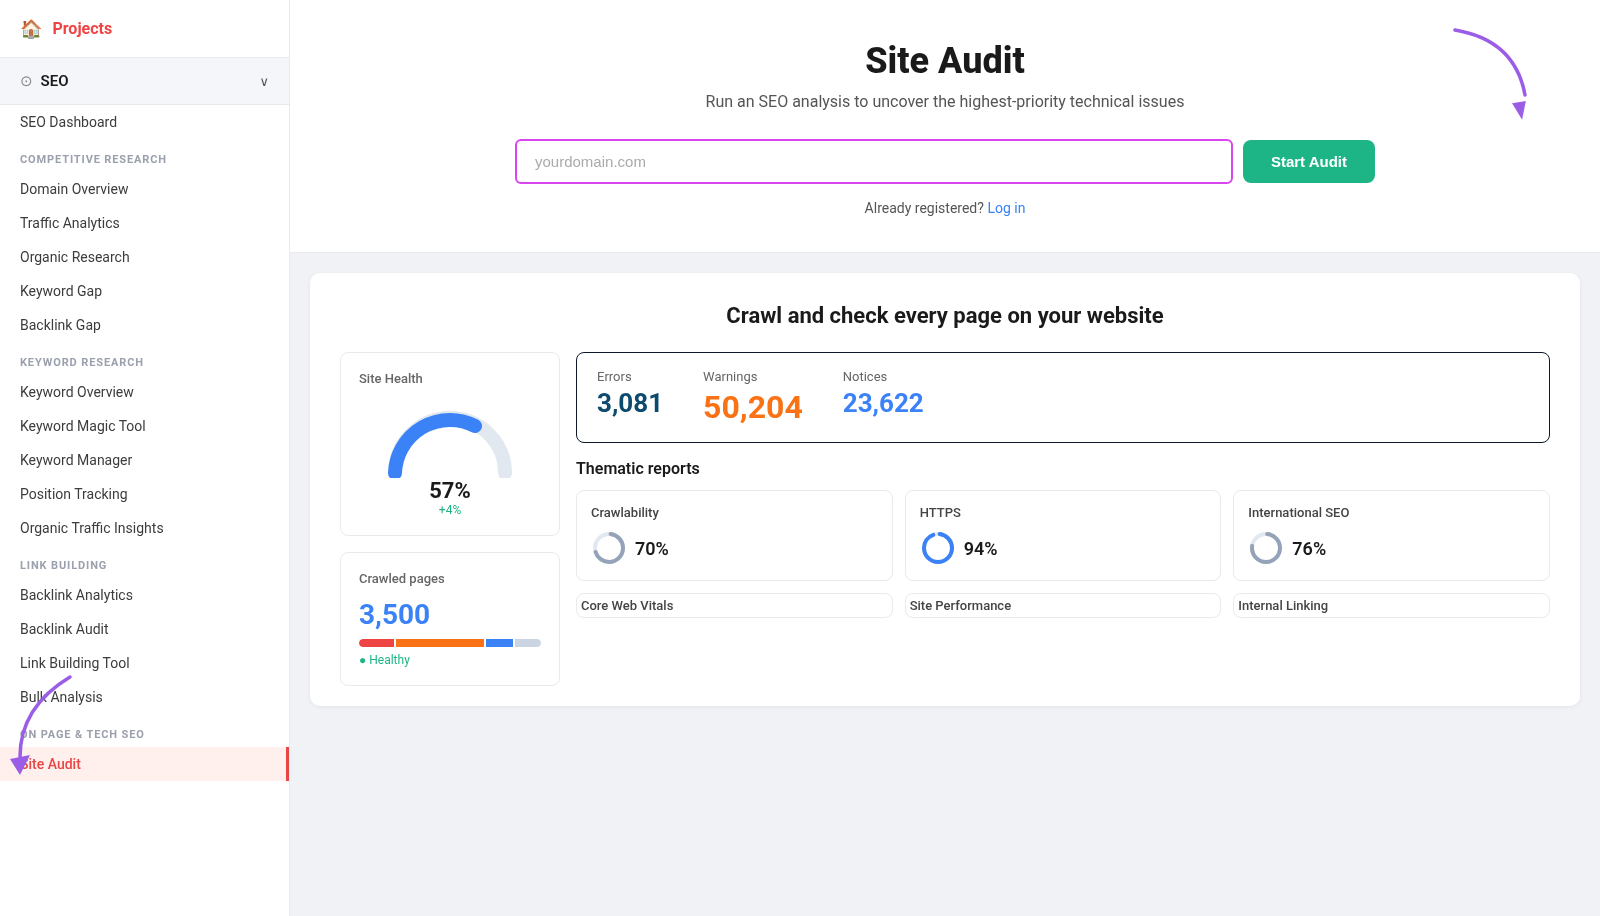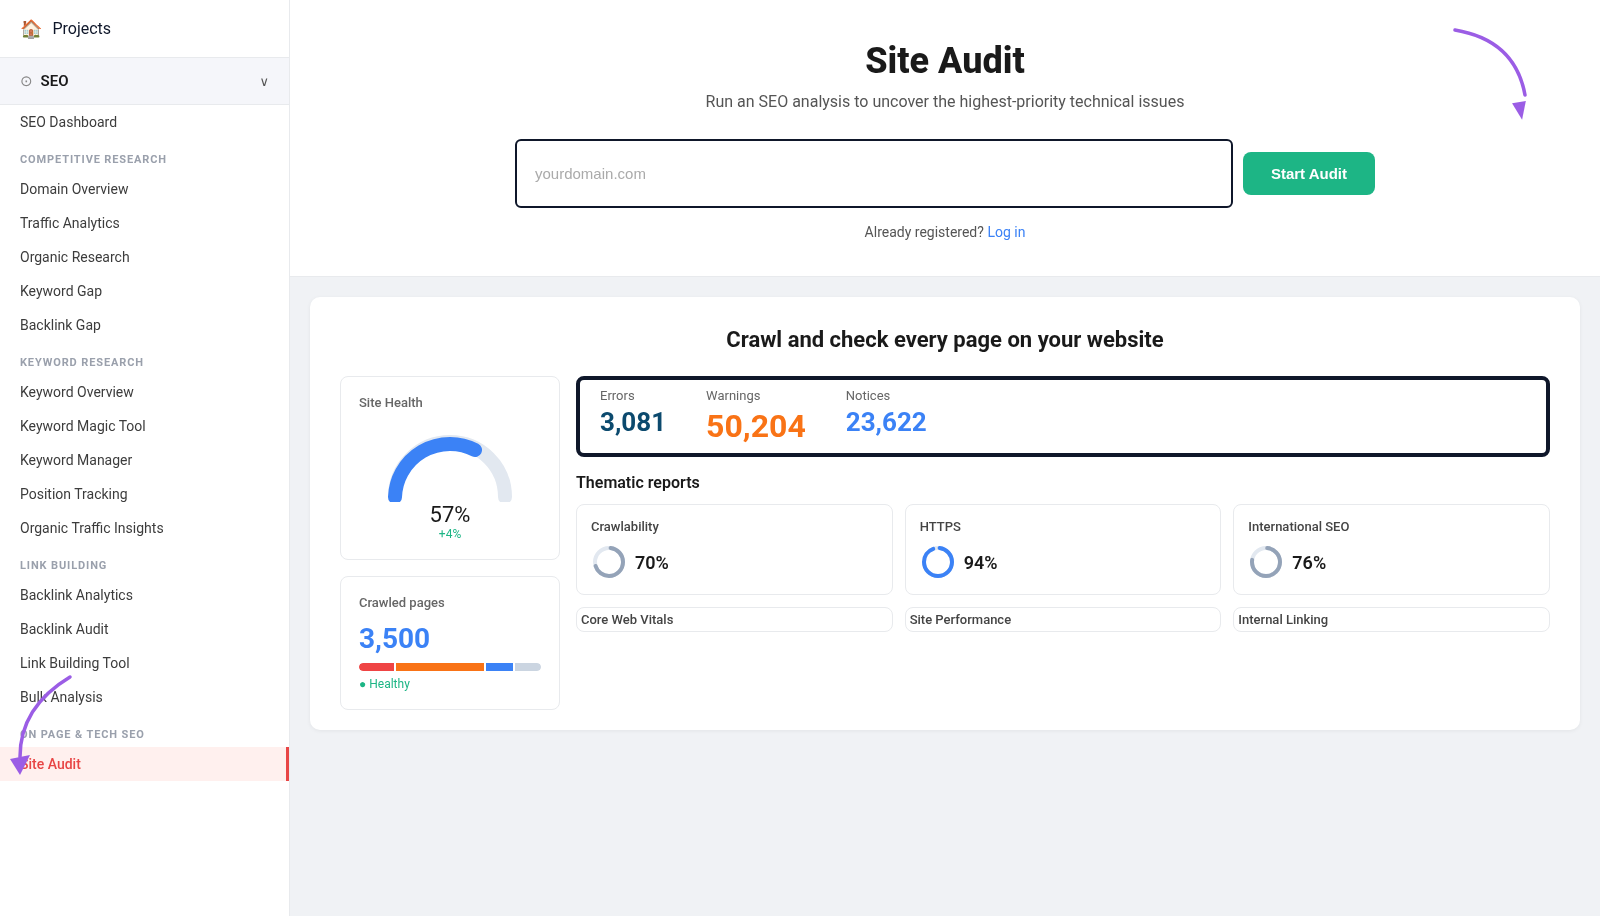--- a/index.html
+++ b/index.html
@@ -22,22 +22,22 @@
       padding: 18px 20px;
       border-bottom: 1px solid #e8eaed;
       gap: 10px;
     }
     .sidebar-header-icon {
       font-size: 18px;
       color: #555;
     }
     .sidebar-header-title {
       font-size: 16px;
-      font-weight: 400;
-      color: #0f172a;
+      font-weight: 700;
+      color: #ef4444;
     }
     .seo-nav {
       display: flex;
       align-items: center;
       justify-content: space-between;
       padding: 14px 20px;
       background: #f5f6fa;
       border-bottom: 1px solid #e8eaed;
       cursor: pointer;
     }
@@ -108,23 +108,23 @@
     .search-row {
       display: flex;
       align-items: center;
       justify-content: center;
       gap: 10px;
       max-width: 860px;
       margin: 0 auto 16px auto;
     }
     .domain-input {
       flex: 1;
-      border: 2px solid #0f172a;
+      border: 2px solid #d946ef;
       border-radius: 6px;
-      padding: 24px 18px;
+      padding: 12px 18px;
       font-size: 15px;
       color: #555;
       outline: none;
     }
     .start-audit-btn {
       background: #1db585;
       color: #fff;
       border: none;
       border-radius: 8px;
       padding: 13px 28px;
@@ -200,21 +200,21 @@
       display: flex;
       flex-direction: column;
       align-items: center;
     }
     .gauge-svg {
       width: 140px;
       height: 80px;
     }
     .gauge-percent {
       font-size: 22px;
-      font-weight: 400;
+      font-weight: 700;
       color: #1a1a1a;
       text-align: center;
     }
     .gauge-change {
       font-size: 12px;
       color: #1db585;
       text-align: center;
     }
 
     
@@ -239,23 +239,23 @@
       font-size: 12px;
       color: #1db585;
       margin-top: 6px;
     }
 
     
     .right-col { display: flex; flex-direction: column; gap: 16px; }
 
     
     .ewn-card {
-      border: 4px solid #0f172a;
+      border: 1px solid #0f172a;
       border-radius: 8px;
-      padding: 8px 20px;
+      padding: 16px 20px;
       display: flex;
       gap: 40px;
       align-items: flex-start;
     }
     .ewn-item {}
     .ewn-label {
       font-size: 13px;
       color: #666;
       margin-bottom: 4px;
     }

